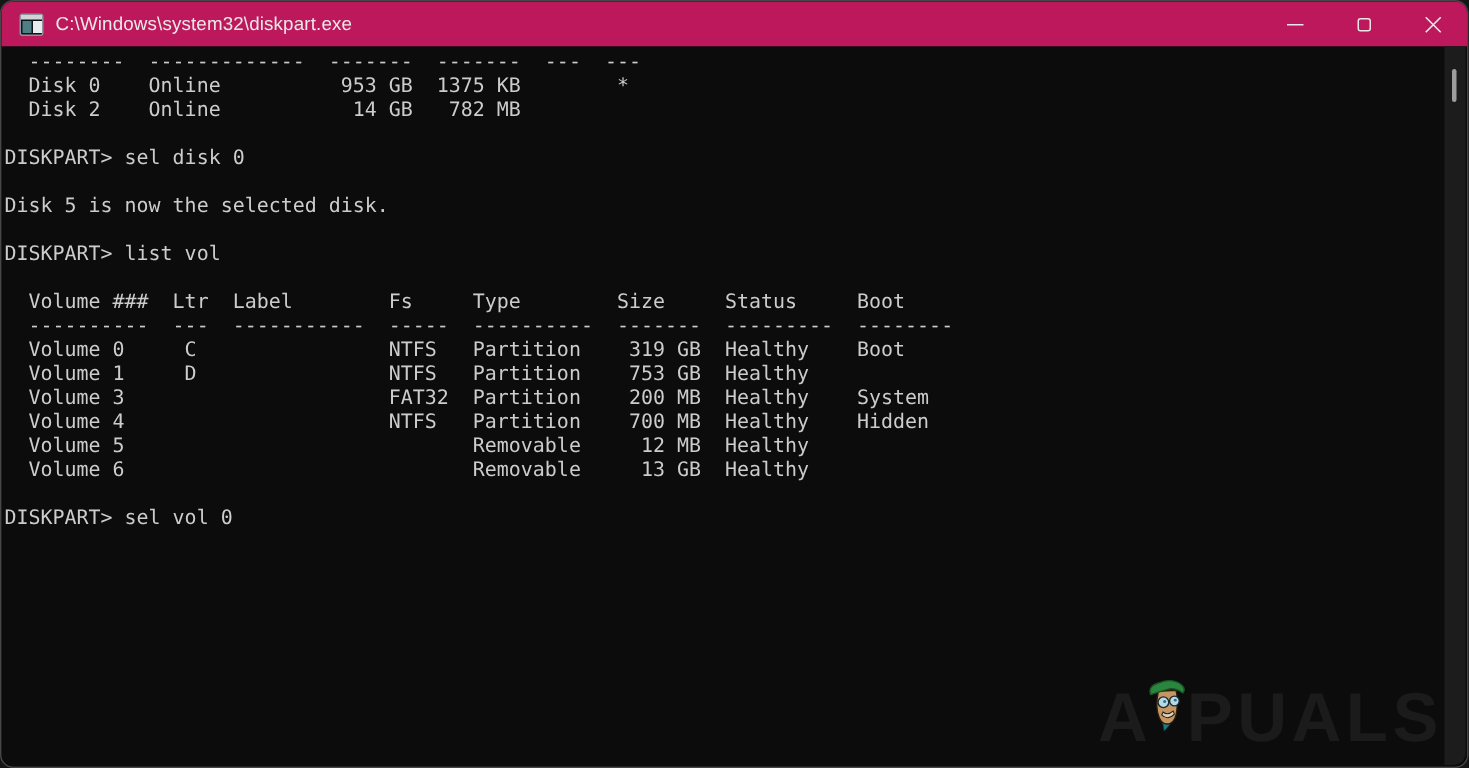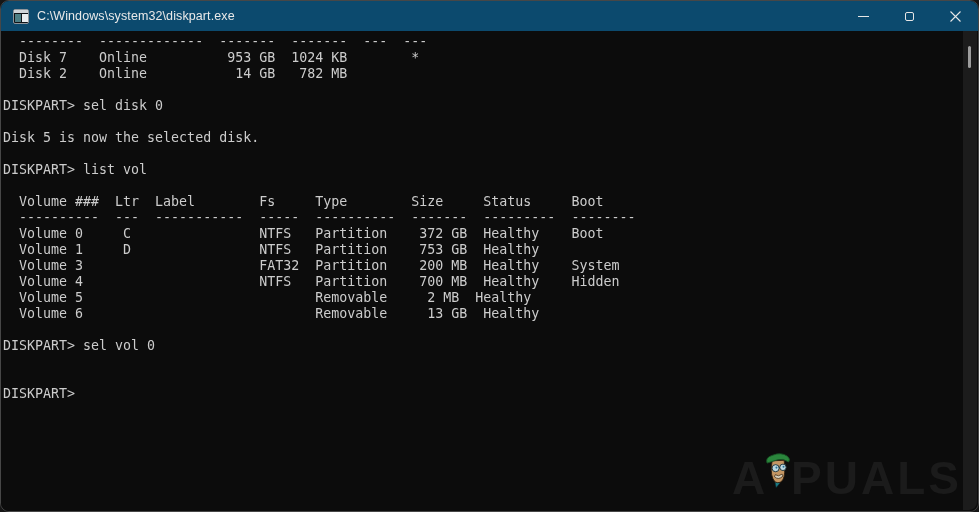--- a/index.html
+++ b/index.html
@@ -8,21 +8,21 @@
 
   .window {
     position: absolute; left: 0; top: 0; width: 979px; height: 512px;
     border-radius: 9px; border: 1px solid #474747; overflow: hidden;
     background: #0c0c0c;
     display: flex; flex-direction: column;
   }
 
   
   .titlebar {
-    height: 30px; flex: 0 0 30px; background: #0c4a6e;
+    height: 30px; flex: 0 0 30px; background: #be185d;
     display: flex; align-items: center; justify-content: space-between;
     user-select: none;
   }
   .title-left { display: flex; align-items: center; gap: 8px; padding-left: 12px; }
   .app-icon {
     width: 16px; height: 15px; display: inline-block; position: relative;
     background: #101418; border: 1px solid #8f959b; border-radius: 2px;
   }
   .app-icon::before { 
     content: ""; position: absolute; left: 0; top: 0; right: 0; height: 3px;
@@ -95,42 +95,41 @@
       <div class="ctrl">
         <svg class="glyph-close" width="11" height="11" viewBox="0 0 11 11">
           <path d="M0.5 0.5 L10.5 10.5 M10.5 0.5 L0.5 10.5" stroke="#e6e6e6" stroke-width="1.1"></path>
         </svg>
       </div>
     </div>
   </div>
 
   <div class="console">
     <div class="line">  --------  -------------  -------  -------  ---  ---</div>
-    <div class="line">  Disk 7    Online          953 GB  1024 KB        *</div>
+    <div class="line">  Disk 0    Online          953 GB  1375 KB        *</div>
     <div class="line">  Disk 2    Online           14 GB   782 MB</div>
     <div class="line"></div>
     <div class="line">DISKPART&gt; sel disk 0</div>
     <div class="line"></div>
     <div class="line">Disk 5 is now the selected disk.</div>
     <div class="line"></div>
     <div class="line">DISKPART&gt; list vol</div>
     <div class="line"></div>
     <div class="line">  Volume ###  Ltr  Label        Fs     Type        Size     Status     Boot</div>
     <div class="line">  ----------  ---  -----------  -----  ----------  -------  ---------  --------</div>
-    <div class="line">  Volume 0     C                NTFS   Partition    372 GB  Healthy    Boot</div>
+    <div class="line">  Volume 0     C                NTFS   Partition    319 GB  Healthy    Boot</div>
     <div class="line">  Volume 1     D                NTFS   Partition    753 GB  Healthy</div>
     <div class="line">  Volume 3                      FAT32  Partition    200 MB  Healthy    System</div>
     <div class="line">  Volume 4                      NTFS   Partition    700 MB  Healthy    Hidden</div>
-    <div class="line">  Volume 5                             Removable     2 MB  Healthy</div>
+    <div class="line">  Volume 5                             Removable     12 MB  Healthy</div>
     <div class="line">  Volume 6                             Removable     13 GB  Healthy</div>
     <div class="line"></div>
     <div class="line">DISKPART&gt; sel vol 0</div>
     <div class="line"></div>
     <div class="line"></div>
-    <div class="line">DISKPART&gt;</div>
 
     <div class="watermark">
       <span class="wm-text">A</span>
       <svg class="wm-mascot" viewBox="0 0 44 62">
 
         <path d="M16 50 L25 52 L18 60 Z" fill="#1d8a96" stroke="#0d454d" stroke-width="1"></path>
 
         <path d="M11 13 Q7 32 12 44 Q16 54 25 51 Q32 48 33 34 Q34 21 32 12 Z" fill="#d9a66d" stroke="#32200e" stroke-width="1.6"></path>
 
         <path d="M15 41 Q22 48 30 40 L28.5 36.5 Q22 42 16.5 37.5 Z" fill="#efe7d2" stroke="#32200e" stroke-width="1.2"></path>

